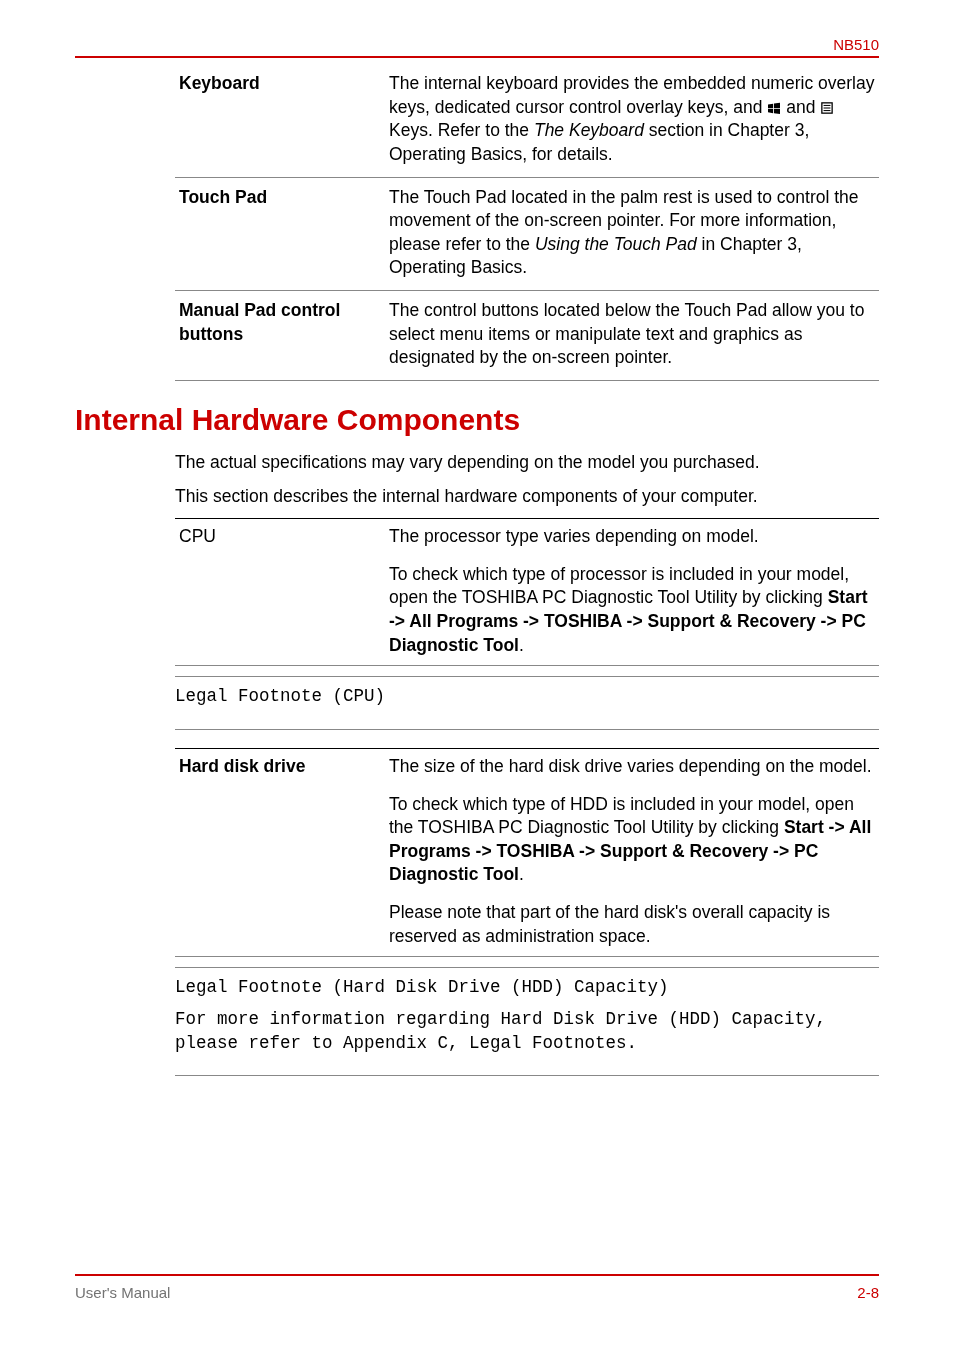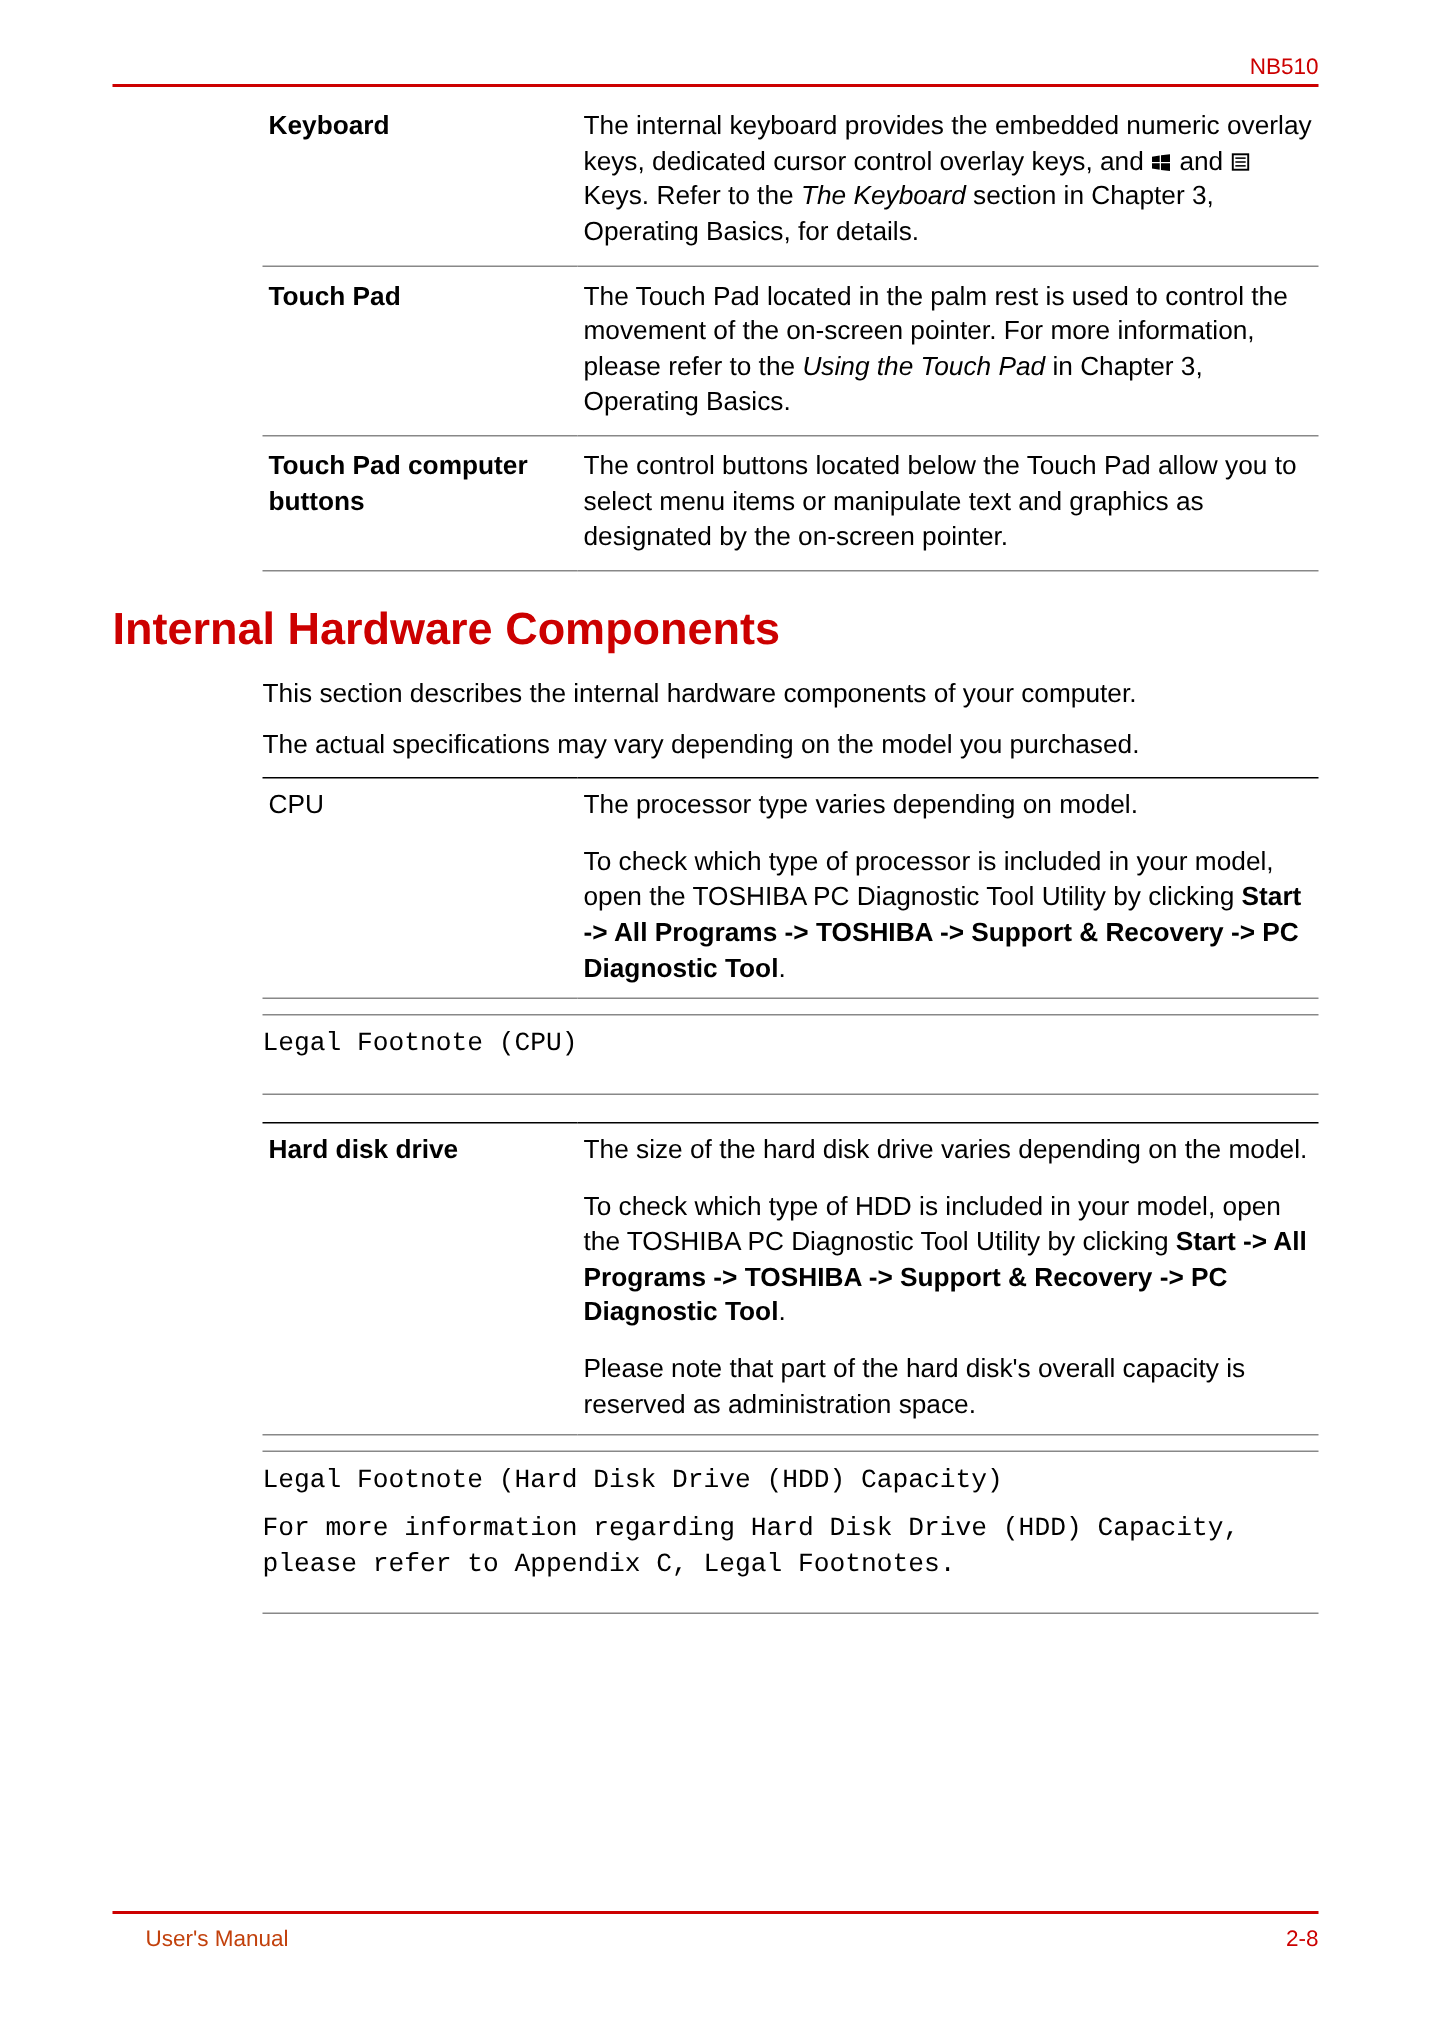--- a/index.html
+++ b/index.html
@@ -137,24 +137,23 @@
     }
     .footer {
       position: absolute;
       bottom: 44px;
       left: 75px;
       right: 75px;
       border-top: 2px solid #c00;
       padding-top: 8px;
     }
     .footer-left {
-      color: #c2410c;
+      color: #737373;
       font-size: 15px;
       float: left;
-      margin-left: 22px;
     }
     .footer-right {
       color: #c00;
       font-size: 15px;
       float: right;
     }
   </style>
 </head>
 <body>
 
@@ -178,30 +177,30 @@
             </svg><span> Keys. Refer to the </span><a class="link">The Keyboard</a><span> section in Chapter 3, Operating Basics, for details.</span>
       </td>
     </tr>
     <tr>
       <td class="term">Touch Pad</td>
       <td>
         <span>The Touch Pad located in the palm rest is used to control the movement of the on-screen pointer. For more information, please refer to the </span><a class="link">Using the Touch Pad</a><span> in Chapter 3, Operating Basics.</span>
       </td>
     </tr>
     <tr>
-      <td class="term">Touch Pad computer buttons</td>
+      <td class="term">Manual Pad control buttons</td>
       <td>The control buttons located below the Touch Pad allow you to select menu items or manipulate text and graphics as designated by the on-screen pointer.</td>
     </tr>
   </tbody>
     </table>
 
   <h1 class="section-heading">Internal Hardware Components</h1>
 
+  <p class="body-para">The actual specifications may vary depending on the model you purchased.</p>
   <p class="body-para">This section describes the internal hardware components of your computer.</p>
-  <p class="body-para">The actual specifications may vary depending on the model you purchased.</p>
 
   <table class="cpu-table">
     <tbody>
         <tr class="top-border">
       <td class="term" rowspan="2">CPU</td>
       <td>The processor type varies depending on model.</td>
     </tr>
     <tr class="bot-border">
       <td>
         <span>To check which type of processor is included in your model, open the TOSHIBA PC Diagnostic Tool Utility by clicking </span><b>Start -&gt; All Programs -&gt; TOSHIBA -&gt; Support &amp; Recovery -&gt; PC Diagnostic Tool</b><span>.</span>

